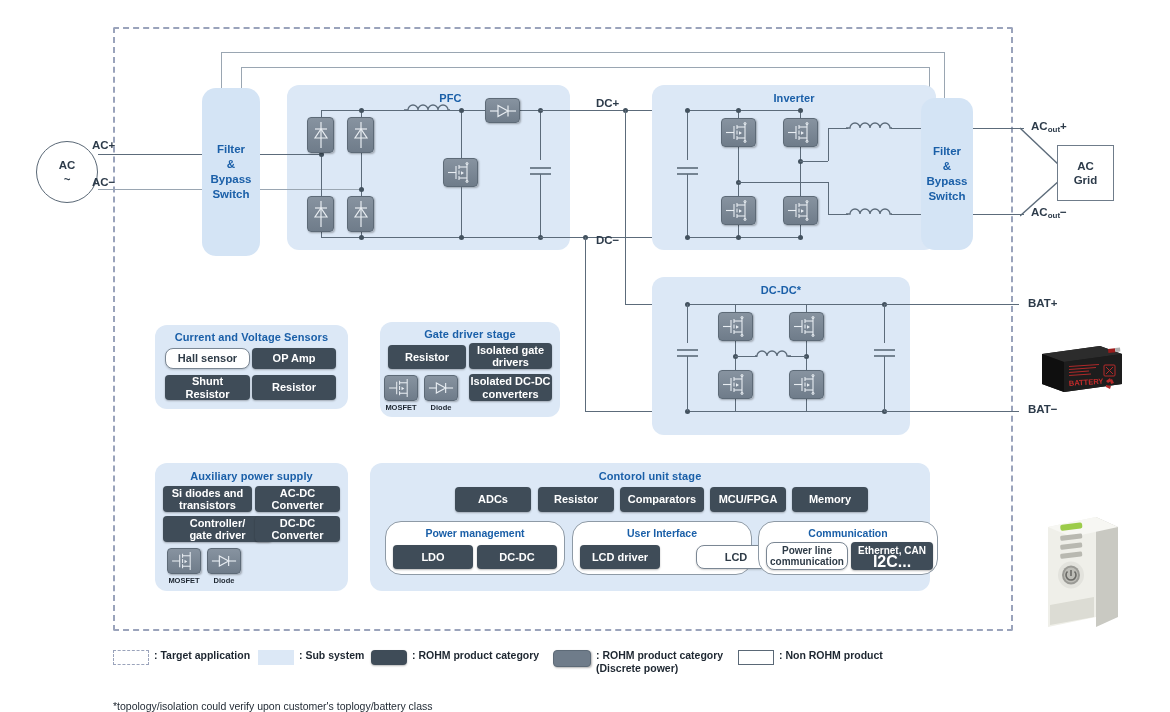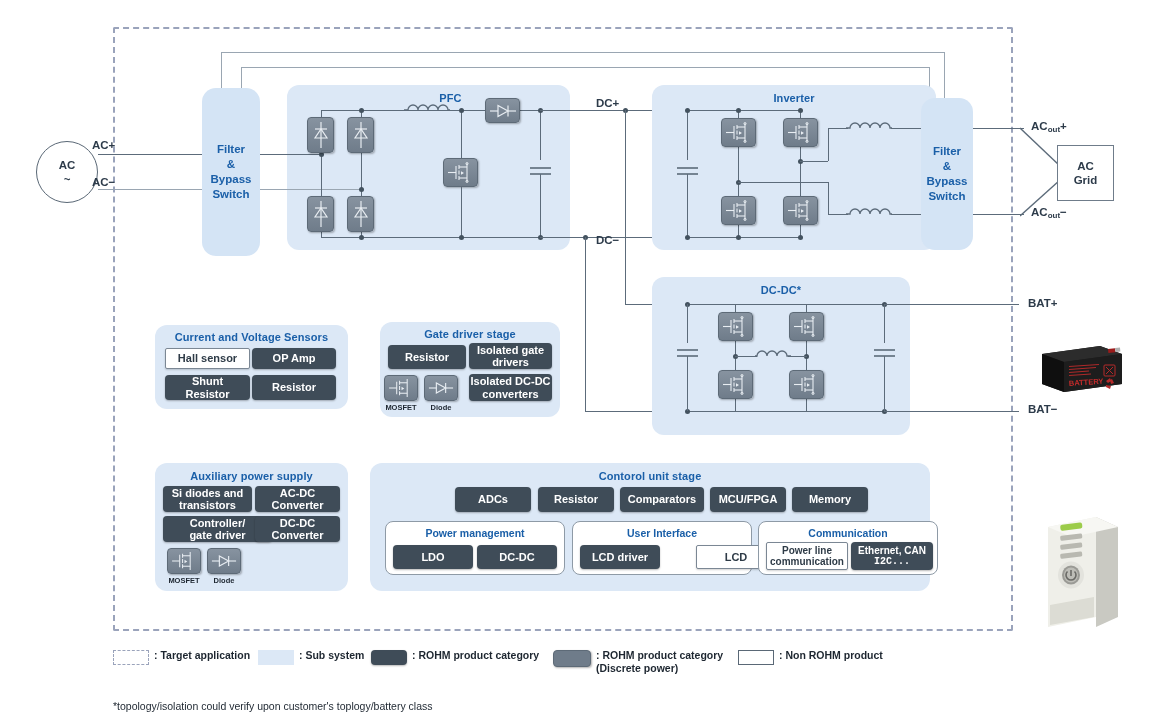--- a/index.html
+++ b/index.html
@@ -22,26 +22,26 @@
   .filterblk{background:#d4e4f5;border-radius:14px;
      display:flex;align-items:center;justify-content:center;
      color:#1a5fa8;font-weight:bold;font-size:11.5px;line-height:15px;text-align:center;}
 
   
   .rohm{background:#3f4c58;color:#ffffff;border-radius:4px;
      display:flex;align-items:center;justify-content:center;text-align:center;
      font-weight:bold;font-size:11px;line-height:12.5px;
      box-shadow:0 1px 2px rgba(0,0,0,.28);}
   
-  .nonrohm{background:#ffffff;border:1.4px solid #7b8794;border-radius:2px;
+  .nonrohm{background:#ffffff;border:1.4px solid #7b8794;border-radius:8px;
      color:#2e3b47;display:flex;align-items:center;justify-content:center;text-align:center;
      font-weight:bold;font-size:11px;line-height:12.5px;
      box-shadow:0 1px 2px rgba(0,0,0,.18);}
   
-  .wpanel{background:#ffffff;border:1.3px solid #8e9aa6;border-radius:8px;}
+  .wpanel{background:#ffffff;border:1.3px solid #8e9aa6;border-radius:16px;}
   .wpanel-title{position:absolute;left:0;right:0;text-align:center;
      color:#1a5fa8;font-weight:bold;font-size:10.5px;}
 
   
   .disc{background:linear-gradient(#8793a0,#6f7c8a);border:1.2px solid #5d6a77;
      border-radius:4px;box-shadow:1px 1px 2px rgba(0,0,0,.3);
      display:flex;align-items:center;justify-content:center;}
   .disc svg{display:block;}
 
   
@@ -619,21 +619,21 @@
   </div>
   <div class="abs nonrohm" style="left:766px;top:542px;width:82px;height:28px;">
     <div>
       <div style="font-size:10px;line-height:11px;">Power line</div>
       <div style="font-size:10px;line-height:11px;">communication</div>
     </div>
   </div>
   <div class="abs rohm" style="left:851px;top:542px;width:82px;height:28px;">
     <div>
       <div style="font-size:10px;line-height:11px;">Ethernet, CAN</div>
-      <div style="font-size:10px;line-height:11px;font-family:Liberation Mono, monospace;">I2C...</div>
+      <div style="font-size:16px;line-height:11px;">I2C...</div>
     </div>
   </div>
 
   <div class="abs" id="legend">
     <div class="lg-item" style="left:0px;top:4px;">
       <div class="lg-sw dashed"></div>
       <div class="lg-tx">: Target application</div>
     </div>
     <div class="lg-item" style="left:145px;top:4px;">
       <div class="lg-sw sub"></div>

